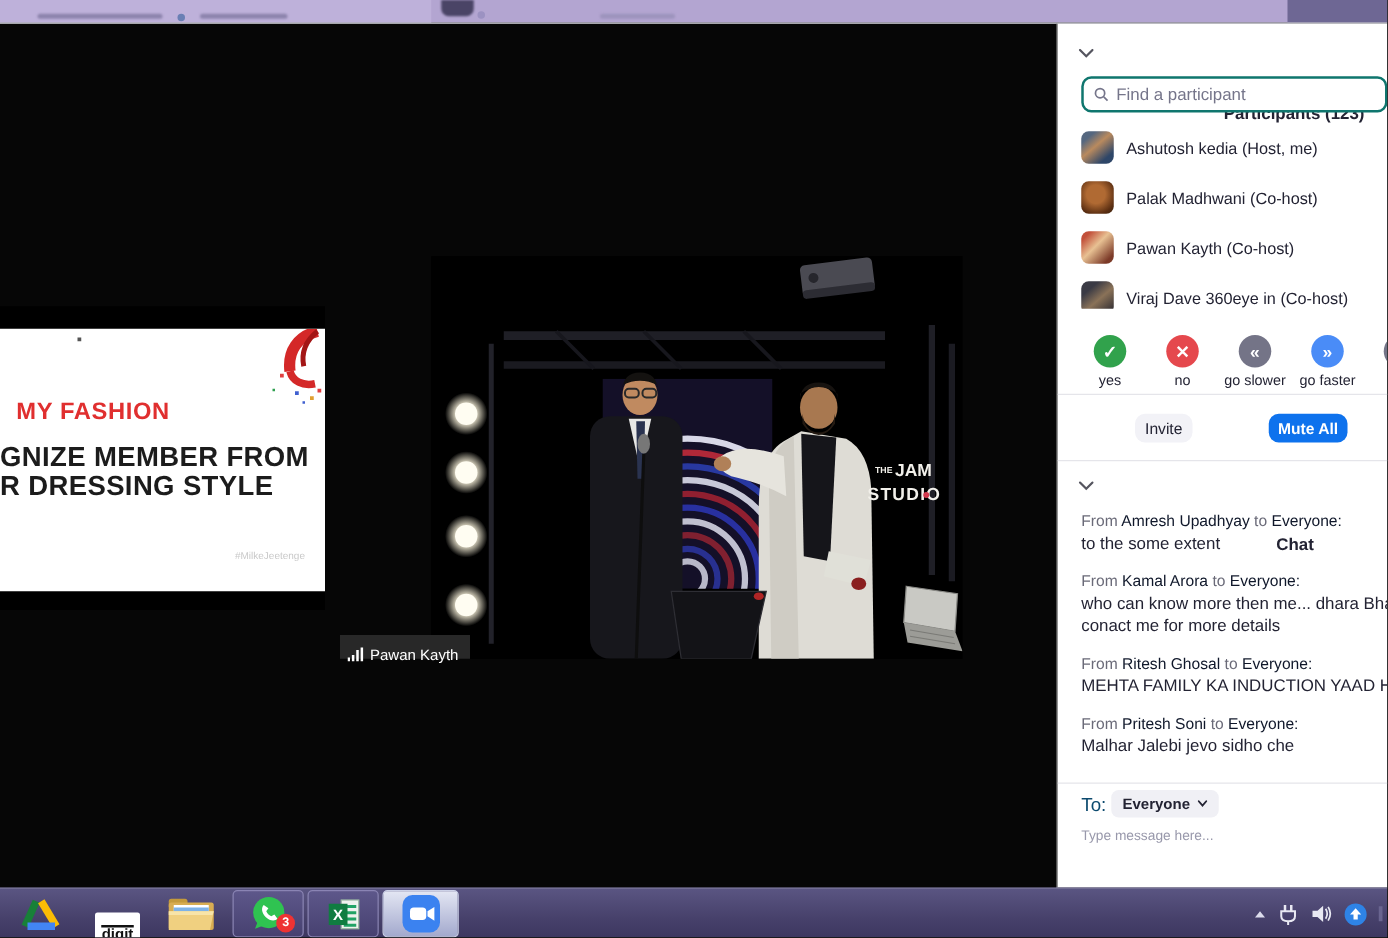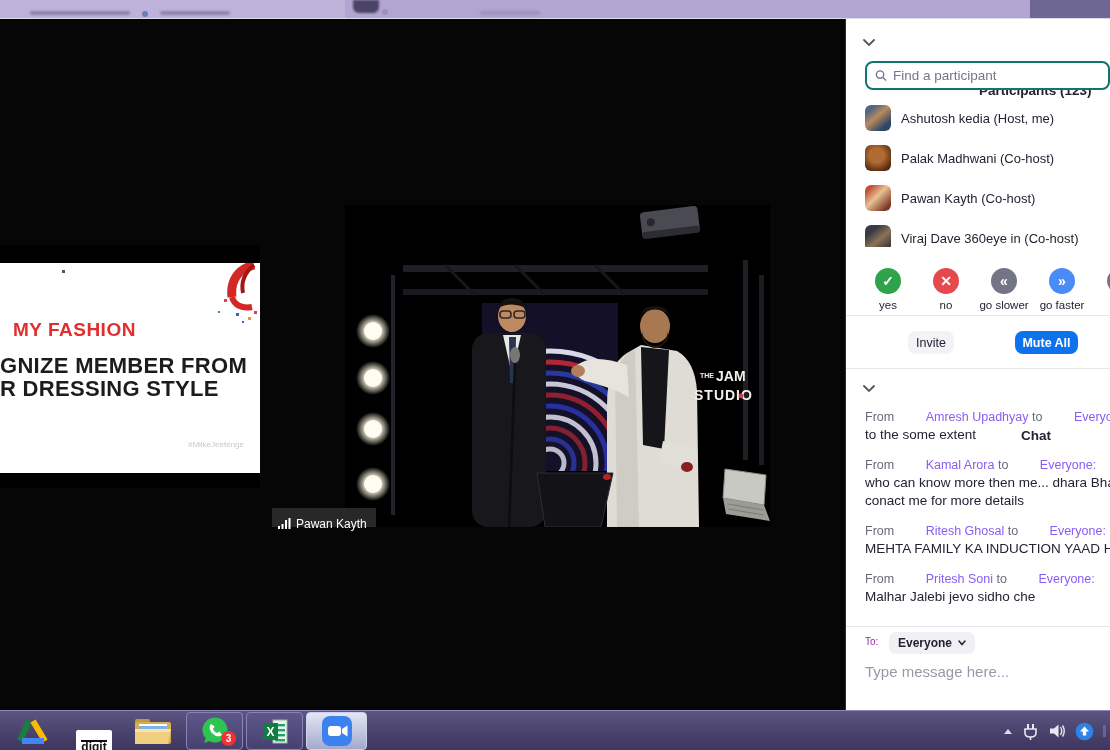--- a/index.html
+++ b/index.html
@@ -54,26 +54,26 @@
   .fb-label { position:absolute; top:280px; transform:translateX(-50%); font-size:11.5px; color:#232333; white-space:nowrap; }
   .divider { position:absolute; left:0; width:265px; height:1px; background:#e5e5ea; }
   .invite-btn { left:62px; top:312px; width:46px; height:23px; border-radius:8px; background:#f2f2f7;
     font-size:12.5px; color:#232333; display:flex; align-items:center; justify-content:center; }
   .muteall-btn { left:169px; top:312px; width:63px; height:23px; border-radius:8px; background:#0e72ed;
     font-size:12.5px; font-weight:bold; color:#fff; display:flex; align-items:center; justify-content:center; }
 
   .msg { position:absolute; left:19px; width:260px; }
   .fromline { font-size:12.5px; line-height:18px; white-space:nowrap; }
   .fromline .g { color:#6a6a78; }
-  .fromline .b { color:#8b5cf6;margin-left:28px; }
+  .fromline .b { color:#0f172a; }
   .mtext { font-size:13.5px; line-height:18px; color:#232333; white-space:nowrap; }
-  .to-label { left:19px; top:617px; font-size:10px; color:#a21caf; }
+  .to-label { left:19px; top:617px; font-size:15px; color:#0c4a6e; }
   .everyone-pill { left:43px; top:613px; height:22px; padding:0 9px; border-radius:6px; background:#f0f0f5;
     display:flex; align-items:center; gap:6px; font-size:12px; font-weight:bold; color:#232333; }
-  .type-placeholder { left:19px; top:644px; font-size:15px; color:#9898ab; }
+  .type-placeholder { left:19px; top:644px; font-size:11px; color:#9898ab; }
 
   
   .taskbar { left:0; top:710px; width:1110px; height:40px;
     background:linear-gradient(#5a5582,#47416b 60%,#3d3760); border-top:1px solid #8f89b8; }
   .qicon { position:absolute; top:3px; }
   .tbtn { position:absolute; top:1px; height:38px; border:1px solid #8a84b4; border-radius:4px;
     background:linear-gradient(#5d578a,#474170); display:flex; align-items:center; justify-content:center; }
   .tbtn.active { background:linear-gradient(#e3e6f3,#a3a9cd); border-color:#cdd2e8; }
   .digit-tile { width:36px; height:33px; background:#fff; border-radius:2px; display:flex; align-items:center; justify-content:center;margin-top:16px; }
   .digit-text { font-size:12px; font-weight:bold; color:#111; letter-spacing:0; border-top:2px solid #111; padding-top:0px; line-height:11px; }

